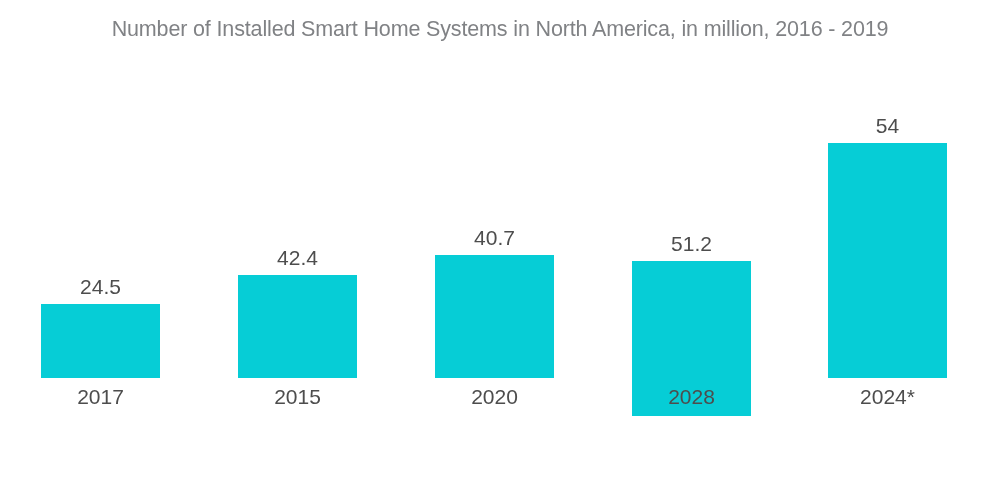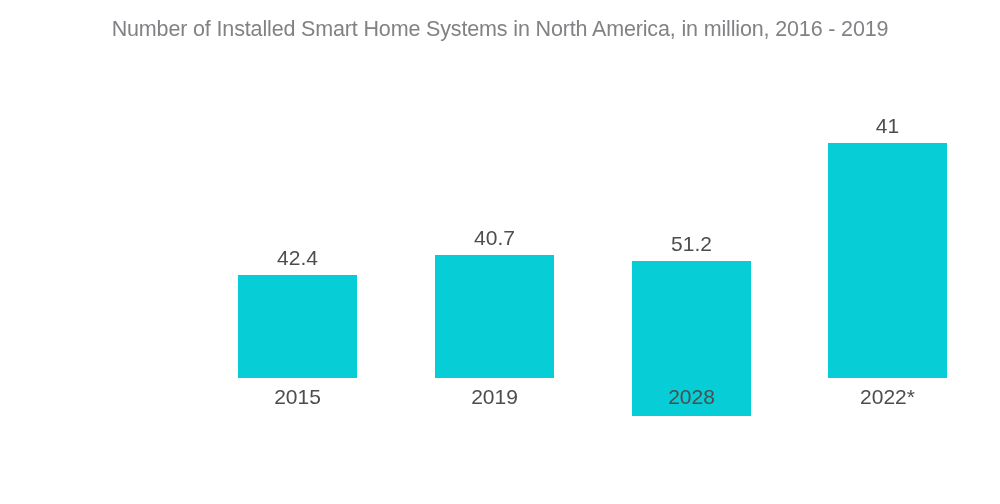--- a/index.html
+++ b/index.html
@@ -74,39 +74,44 @@
 </style>
 </head>
 <body>
 
 <div id="chart-root">
 
   <div id="chart-title">Number of Installed Smart Home Systems in North America, in million, 2016 - 2019</div>
 
   <div id="plot-area">
 
+    <div class="bar-group" style="left:41px; height:74px;">
+      <div class="bar-value" style="top:-29px;">24.5</div>
+      <span class="bar-rect" style="height:74px;"></span>
+      <div class="bar-label">2017</div>
+    </div>
 
     <div class="bar-group" style="left:238px; height:103px;">
       <div class="bar-value" style="top:-29px;">42.4</div>
       <span class="bar-rect" style="height:103px;"></span>
       <div class="bar-label">2015</div>
     </div>
 
     <div class="bar-group" style="left:435px; height:123px;border-radius:20px;">
       <div class="bar-value" style="top:-29px;">40.7</div>
       <span class="bar-rect" style="height:123px;"></span>
-      <div class="bar-label">2019</div>
+      <div class="bar-label">2020</div>
     </div>
 
     <div class="bar-group" style="left:632px; height:117px;">
       <div class="bar-value" style="top:-29px;">51.2</div>
       <span class="bar-rect" style="height:155px;"></span>
       <div class="bar-label">2028</div>
     </div>
 
     <div class="bar-group" style="left:828px; height:235px;">
-      <div class="bar-value" style="top:-29px;">41</div>
+      <div class="bar-value" style="top:-29px;">54</div>
       <span class="bar-rect" style="height:235px;"></span>
-      <div class="bar-label">2022*</div>
+      <div class="bar-label">2024*</div>
     </div>
 
   </div>
 </div>
 
 </body></html>

